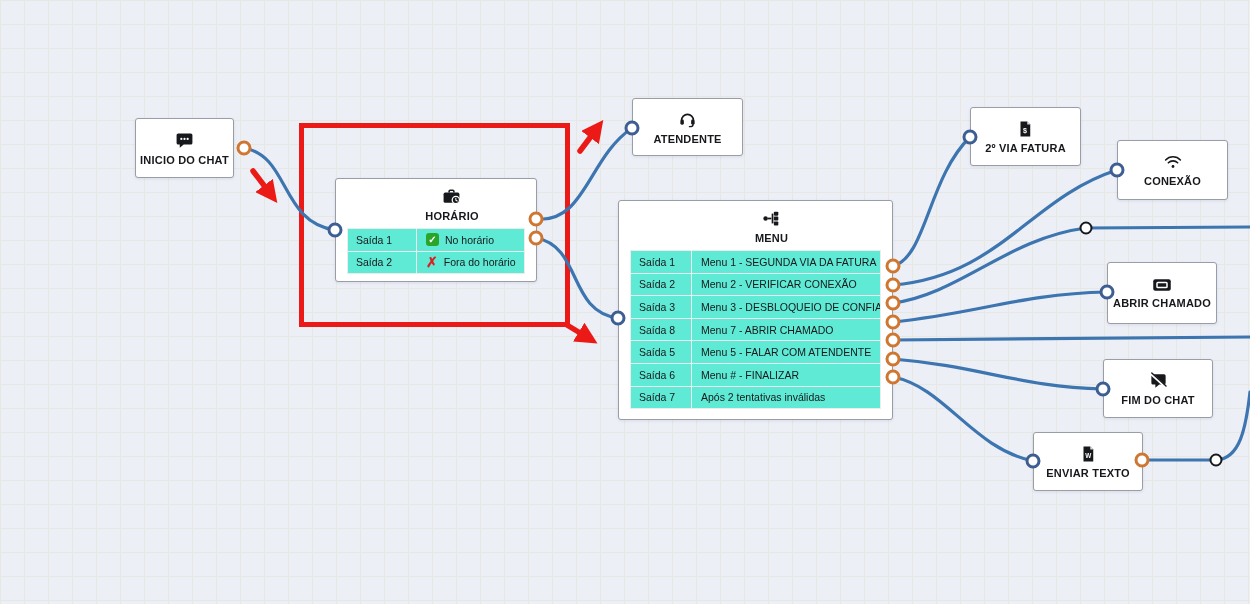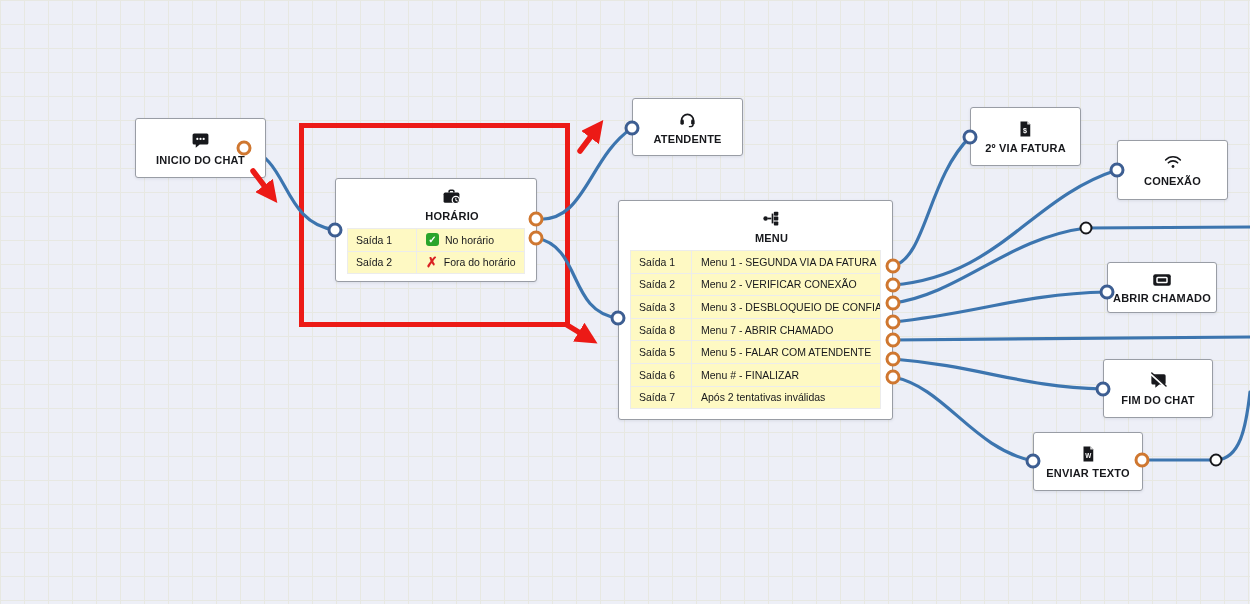--- a/index.html
+++ b/index.html
@@ -38,21 +38,21 @@
     z-index:3;
   }
   .node.has-table{justify-content:flex-start;}
   .node-head{display:flex;flex-direction:column;align-items:center;justify-content:center;gap:4px;}
   .node.has-table .node-head{padding-top:8px;padding-bottom:6px;margin-left:32px;}
   .node-title{font-size:11px;font-weight:700;letter-spacing:.2px;white-space:nowrap;}
   .icon{display:inline-flex;line-height:0;}
   .node-table{
     width:calc(100% - 22px);
     border:1px solid #ececec;border-bottom:none;
-    box-sizing:border-box;background:#fef9c3;font-size:10.5px;
+    box-sizing:border-box;background:#5eead4;font-size:10.5px;
   }
   .trow{display:flex;align-items:center;border-bottom:1px solid #ececec;height:21.6px;}
   .cell{white-space:nowrap;overflow:hidden;}
   .cport{flex:0 0 52px;padding-left:8px;border-right:1px solid #ececec;height:100%;display:flex;align-items:center;}
   .horario .cport{flex-basis:60px;}
   .clabel{padding-left:9px;display:flex;align-items:center;flex:1;}
   .ok-badge{
     width:13px;height:13px;border-radius:3px;margin-right:6px;flex:none;
     background:var(--success_green,#2aa52a);color:#fff;
     font-size:10px;font-weight:bold;display:inline-flex;align-items:center;justify-content:center;
@@ -82,21 +82,21 @@
     <path class="edge" d="M893,303 C960,294 1008,238 1086,228 L1250,227"></path>
     <path class="edge" d="M893,322 C980,313 1020,294 1107,292"></path>
     <path class="edge" d="M893,340 C1000,338 1120,337 1250,337"></path>
     <path class="edge" d="M893,359 C980,366 1020,387 1103,389"></path>
     <path class="edge" d="M893,377 C945,387 972,448 1033,461"></path>
     <path class="edge" d="M1142,460 L1216,460 C1240,459 1246,428 1250,392"></path>
     <circle class="waypoint-dot" cx="1086" cy="228" r="5.5"></circle>
     <circle class="waypoint-dot" cx="1216" cy="460" r="5.5"></circle>
   </svg>
 
-  <div class="node" style="left:135px;top:118px;width:131px;height:60px">
+  <div class="node" style="left:135px;top:118px;width:99px;height:60px">
     <div class="node-head">
       <span class="icon">
         <svg width="19" height="19" viewBox="0 0 24 24">
             <path d="M4 3h16a2 2 0 0 1 2 2v10a2 2 0 0 1-2 2H11l-5 4v-4H4a2 2 0 0 1-2-2V5a2 2 0 0 1 2-2z" fill="#17181c"></path>
             <circle cx="8" cy="10" r="1.4" fill="#fff"></circle>
             <circle cx="12" cy="10" r="1.4" fill="#fff"></circle>
             <circle cx="16" cy="10" r="1.4" fill="#fff"></circle>
           </svg>
       </span>
       <div class="node-title">INICIO DO CHAT</div>
@@ -212,21 +212,21 @@
         <svg width="20" height="18" viewBox="0 0 24 22">
             <path d="M3 8.5a12.5 12.5 0 0 1 18 0" fill="none" stroke="#17181c" stroke-width="1.9" stroke-linecap="round"></path>
             <path d="M6.3 12a8 8 0 0 1 11.4 0" fill="none" stroke="#17181c" stroke-width="1.9" stroke-linecap="round"></path>
             <circle cx="12" cy="16.5" r="1.7" fill="#17181c"></circle>
           </svg>
       </span>
       <div class="node-title">CONEXÃO</div>
     </div>
   </div>
 
-  <div class="node" style="left:1107px;top:262px;width:110px;height:51px">
+  <div class="node" style="left:1107px;top:262px;width:110px;height:62px">
     <div class="node-head">
       <span class="icon">
         <svg width="20" height="16" viewBox="0 0 24 18">
             <rect x="1.5" y="2" width="21" height="14" rx="2.5" fill="#17181c"></rect>
             <rect x="6" y="6" width="12" height="6" rx="1" fill="none" stroke="#fff" stroke-width="1.8"></rect>
           </svg>
       </span>
       <div class="node-title">ABRIR CHAMADO</div>
     </div>
   </div>

